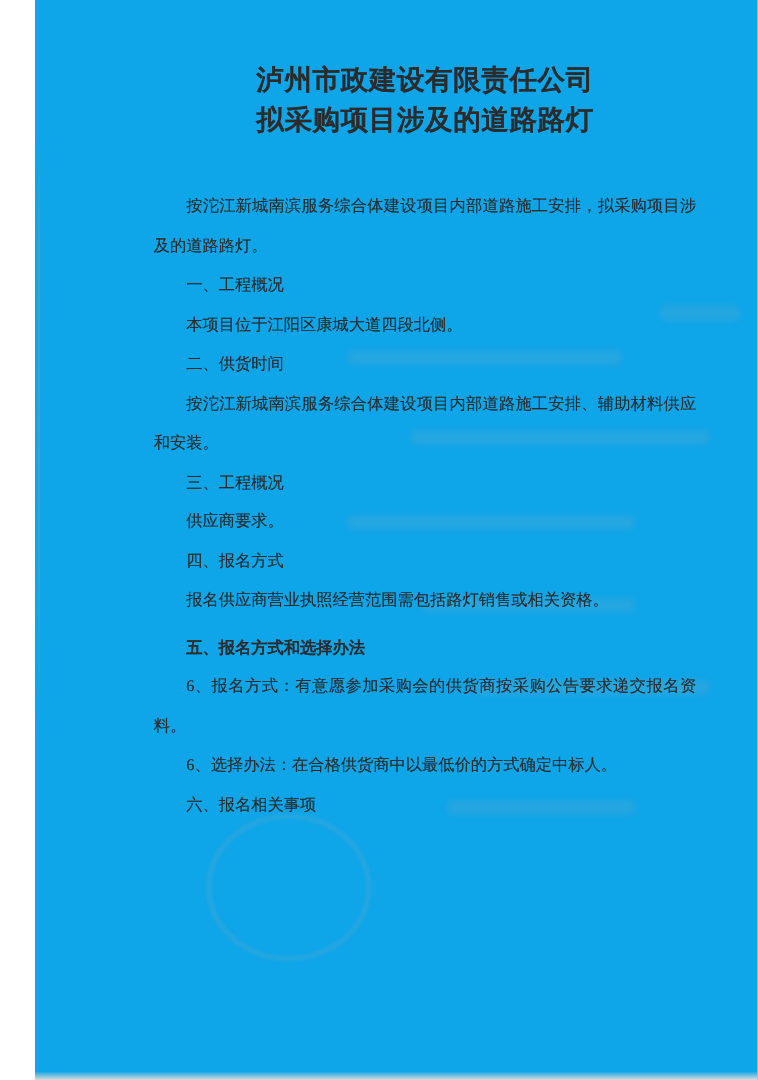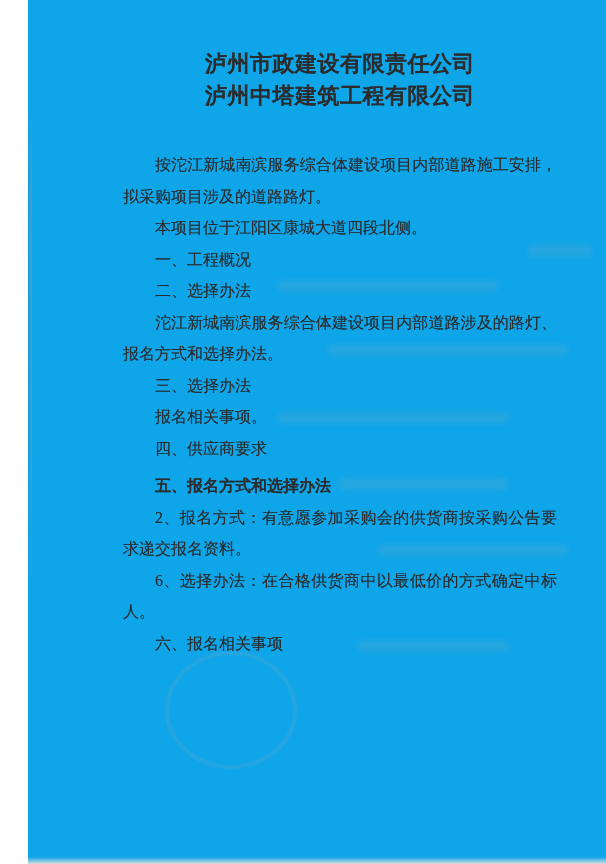--- a/index.html
+++ b/index.html
@@ -63,21 +63,21 @@
   .title-block {
     text-align: center;
     font-weight: bold;
     font-size: 22px;
     line-height: 32px;
     letter-spacing: 0.5px;
     text-shadow: 0 0 0.5px rgba(40,40,40,0.55);
   }
   .paragraph-list {
     margin-top: 37px;
-    font-size: 16px;
+    font-size: 13px;
     line-height: 31.5px;
     text-shadow: 0 0 0.4px rgba(40,40,40,0.45);
   }
   .para {
     margin: 0;
     text-indent: 2em;
     text-align: justify;
     text-justify: inter-character;
   }
   .para.space-before {
@@ -97,31 +97,32 @@
   <div class="smudge" style="left:250px; top:280px; width:220px; height:12px;"></div>
   <div class="smudge" style="left:300px; top:344px; width:240px; height:12px;"></div>
   <div class="smudge" style="left:250px; top:412px; width:230px; height:12px;"></div>
   <div class="smudge" style="left:310px; top:478px; width:170px; height:12px;"></div>
   <div class="smudge" style="left:350px; top:544px; width:190px; height:12px;"></div>
   <div class="smudge" style="left:330px; top:640px; width:150px; height:12px;"></div>
 
   <div class="content" style="color: rgb(43, 43, 43);">
     <div class="title-block">
       <div>泸州市政建设有限责任公司</div>
-      <div>泸州中塔建筑工程有限公司</div>
+      <div>拟采购项目涉及的道路路灯</div>
     </div>
     <div class="paragraph-list">
         <div class="para body">按沱江新城南滨服务综合体建设项目内部道路施工安排，拟采购项目涉及的道路路灯。</div>
+        <div class="para heading">一、工程概况</div>
         <div class="para body">本项目位于江阳区康城大道四段北侧。</div>
-        <div class="para heading">一、工程概况</div>
-        <div class="para heading">二、选择办法</div>
-        <div class="para body">沱江新城南滨服务综合体建设项目内部道路涉及的路灯、报名方式和选择办法。</div>
-        <div class="para heading">三、选择办法</div>
-        <div class="para body">报名相关事项。</div>
-        <div class="para heading">四、供应商要求</div>
+        <div class="para heading">二、供货时间</div>
+        <div class="para body">按沱江新城南滨服务综合体建设项目内部道路施工安排、辅助材料供应和安装。</div>
+        <div class="para heading">三、工程概况</div>
+        <div class="para body">供应商要求。</div>
+        <div class="para heading">四、报名方式</div>
+        <div class="para body">报名供应商营业执照经营范围需包括路灯销售或相关资格。</div>
         <div class="para heading space-before">五、报名方式和选择办法</div>
-        <div class="para body">2、报名方式：有意愿参加采购会的供货商按采购公告要求递交报名资料。</div>
+        <div class="para body">6、报名方式：有意愿参加采购会的供货商按采购公告要求递交报名资料。</div>
         <div class="para body">6、选择办法：在合格供货商中以最低价的方式确定中标人。</div>
         <div class="para heading">六、报名相关事项</div>
       </div>
   </div>
 
 </div>
 
 </body></html>

